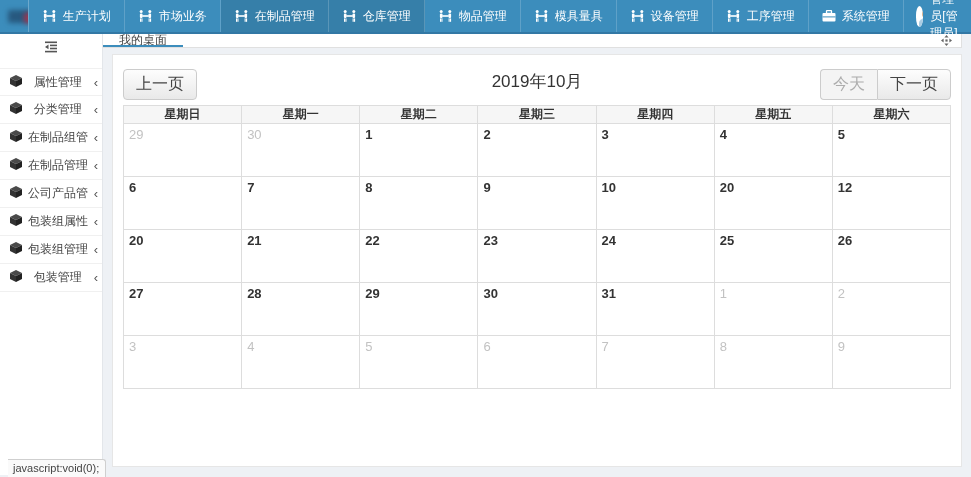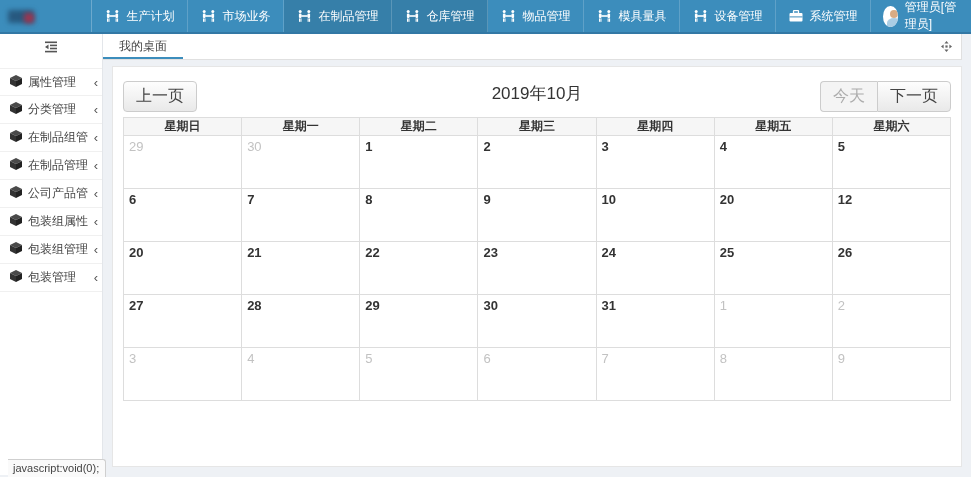--- a/index.html
+++ b/index.html
@@ -14,29 +14,29 @@
               border-right:1px solid rgba(255,255,255,.18); cursor:pointer; white-space:nowrap; }
   .nav-item.active { background:#367fa9; }
   .nav-item .icn svg { display:block; }
   .nav-user { margin-left:auto; display:flex; align-items:center; gap:7px; padding:0 12px; color:#fff; font-size:12px; cursor:pointer; }
   .avatar { width:21px; height:21px; border-radius:50%; background:#fff; position:relative; overflow:hidden; }
   .avatar .head { position:absolute; left:6.5px; top:4px; width:8px; height:8px; border-radius:50%; background:#d9ac84; }
   .avatar .bodyp { position:absolute; left:3.5px; top:12px; width:14px; height:10px; border-radius:50% 50% 0 0; background:#aacde4; }
 
   
   .main { display:flex; height:441px; }
-  .sidebar { width:103px; background:#ffffff; border-right:1px solid #e3e6ea; display:flex; flex-direction:column; }
+  .sidebar { width:103px; background:#ffffff; border-right:1px solid #e3e6ea; display:flex; flex-direction:column;text-align:center; }
   .sb-toggle { height:28px; display:flex; align-items:center; justify-content:center; cursor:pointer; margin-bottom:6px; }
   .sb-item { display:flex; align-items:center; gap:6px; padding:0 4px 0 10px; height:28px; border-bottom:1px solid #f0f0f0; font-size:12px; color:#444; cursor:pointer; }
   .sb-item:first-of-type { border-top:1px solid #f0f0f0; }
   .sb-item .lbl { flex:1; white-space:nowrap; overflow:hidden; }
   .sb-item .chev { color:#555; font-size:13px; line-height:1; }
 
   .content { flex:1; display:flex; flex-direction:column; background:#eef1f5; min-width:0; }
-  .tabbar { height:26px; background:#fff; border-bottom:1px solid #e0e0e0; display:flex; align-items:stretch; margin-right:9px; border-right:1px solid #e0e0e0; }
+  .tabbar { height:14px; background:#fff; border-bottom:1px solid #e0e0e0; display:flex; align-items:stretch; margin-right:9px; border-right:1px solid #e0e0e0; }
   .tab { display:flex; align-items:center; padding:0 16px; font-size:12px; color:#444; position:relative; cursor:pointer; }
   .tab.active::after { content:""; position:absolute; left:0; right:0; bottom:0; height:2px; background:#3c8dbc; }
   .tab-tools { margin-left:auto; display:flex; align-items:center; padding-right:9px; cursor:pointer; }
 
   
   .card { margin:6px 9px 8px 9px; background:#fff; border:1px solid #e6e6e6; flex:1; padding:14px 10px 10px 10px; overflow:hidden; }
   .cal-header { position:relative; height:26px; }
   .btn { border:1px solid #ccc; background:linear-gradient(#fdfdfd,#e9e9e9); color:#444; font-size:16px;
          padding:4px 12px; border-radius:4px; cursor:pointer; font-family:inherit; }
   .btn-prev { position:absolute; left:0; top:0; }
@@ -171,20 +171,36 @@
             <rect x="1.9" y="3.6" width="2.6" height="4.4" rx="1"></rect>
             <rect x="10.5" y="3.6" width="2.6" height="4.4" rx="1"></rect>
             <rect x="4.2" y="5.2" width="6.6" height="1.6"></rect>
             <rect x="2" y="8.4" width="1.1" height="3.4"></rect>
             <rect x="3.4" y="8.4" width="1.1" height="3.4"></rect>
             <rect x="10.6" y="8.4" width="1.1" height="3.4"></rect>
             <rect x="12" y="8.4" width="1.1" height="3.4"></rect>
           </svg>
         </span>
     <span class="lbl">设备管理</span>
+  </div>
+      <div class="nav-item">
+    <span class="icn">
+          <svg width="15" height="12" viewBox="0 0 15 12" fill="#fff">
+            <circle cx="3.2" cy="1.6" r="1.5"></circle>
+            <circle cx="11.8" cy="1.6" r="1.5"></circle>
+            <rect x="1.9" y="3.6" width="2.6" height="4.4" rx="1"></rect>
+            <rect x="10.5" y="3.6" width="2.6" height="4.4" rx="1"></rect>
+            <rect x="4.2" y="5.2" width="6.6" height="1.6"></rect>
+            <rect x="2" y="8.4" width="1.1" height="3.4"></rect>
+            <rect x="3.4" y="8.4" width="1.1" height="3.4"></rect>
+            <rect x="10.6" y="8.4" width="1.1" height="3.4"></rect>
+            <rect x="12" y="8.4" width="1.1" height="3.4"></rect>
+          </svg>
+        </span>
+    <span class="lbl">工序管理</span>
   </div>
       <div class="nav-item">
     <span class="icn">
           <svg width="14" height="12" viewBox="0 0 14 12" fill="#fff">
             <rect x="4.5" y="0.5" width="5" height="3" rx="0.8" fill="none" stroke="#fff" stroke-width="1.3"></rect>
             <rect x="0.5" y="3" width="13" height="8.5" rx="1"></rect>
             <rect x="0.5" y="6.4" width="13" height="1" fill="#3c8dbc"></rect>
           </svg>
         </span>
     <span class="lbl">系统管理</span>

